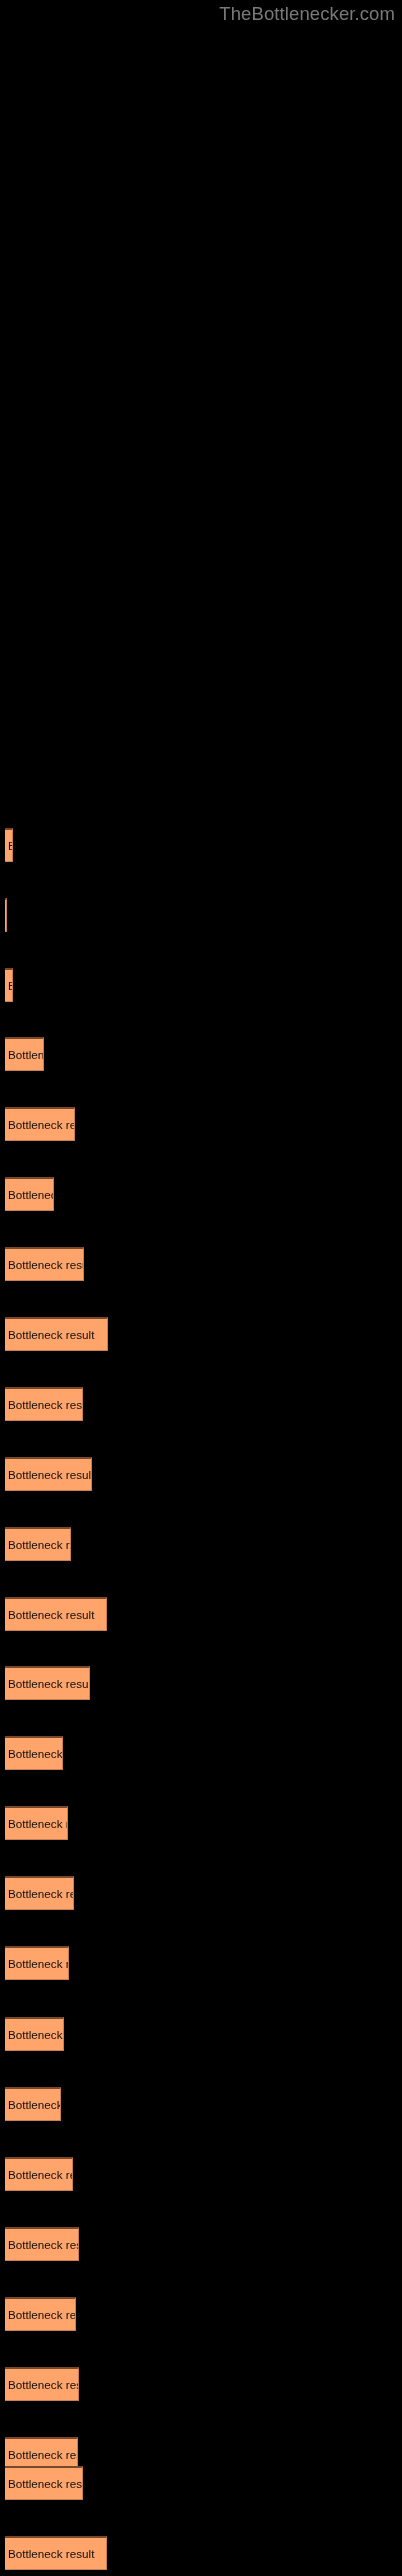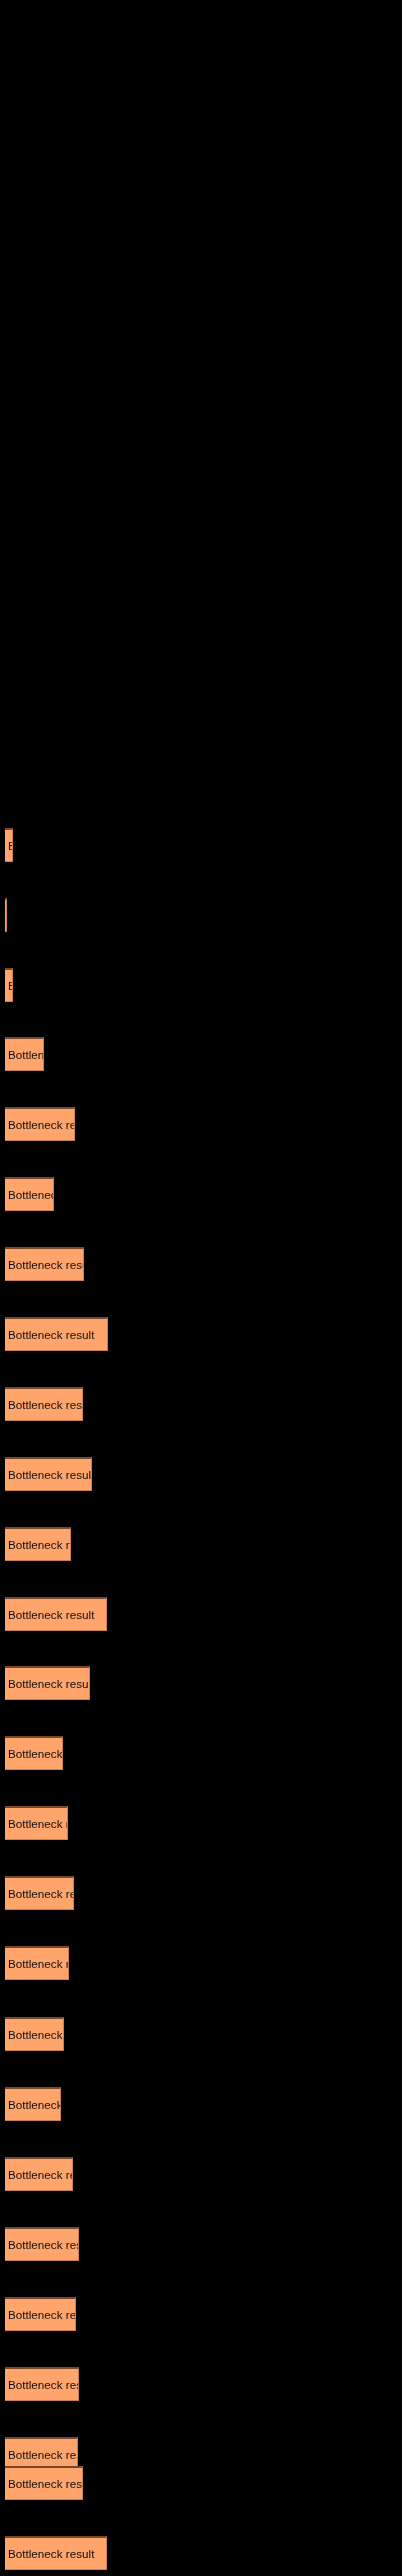--- a/index.html
+++ b/index.html
@@ -67,20 +67,21 @@
     white-space: nowrap;
     font-family: "Liberation Sans", sans-serif;
     pointer-events: none;
   }
 </style>
 </head>
 <body>
 
 <div id="page">
 
+  <div id="site-title">TheBottlenecker.com</div>
 
   <div id="chart-area">
       <div class="bar-row" style="top: 828px;">
         <div class="bar" style="width: 8px; height: 34px; left: 4.8px; background: rgb(255, 164, 107); border-top-color: rgb(120, 72, 42);">
           <span class="bar-label" style="color: rgb(16, 16, 16);">Bottleneck result</span>
         </div>
       </div>
       <div class="bar-row" style="top: 898px;">
         <div class="bar" style="width: 2.4px; height: 34px; left: 4.8px; background: rgb(255, 164, 107); border-top-color: rgb(120, 72, 42);"></div>
       </div>

